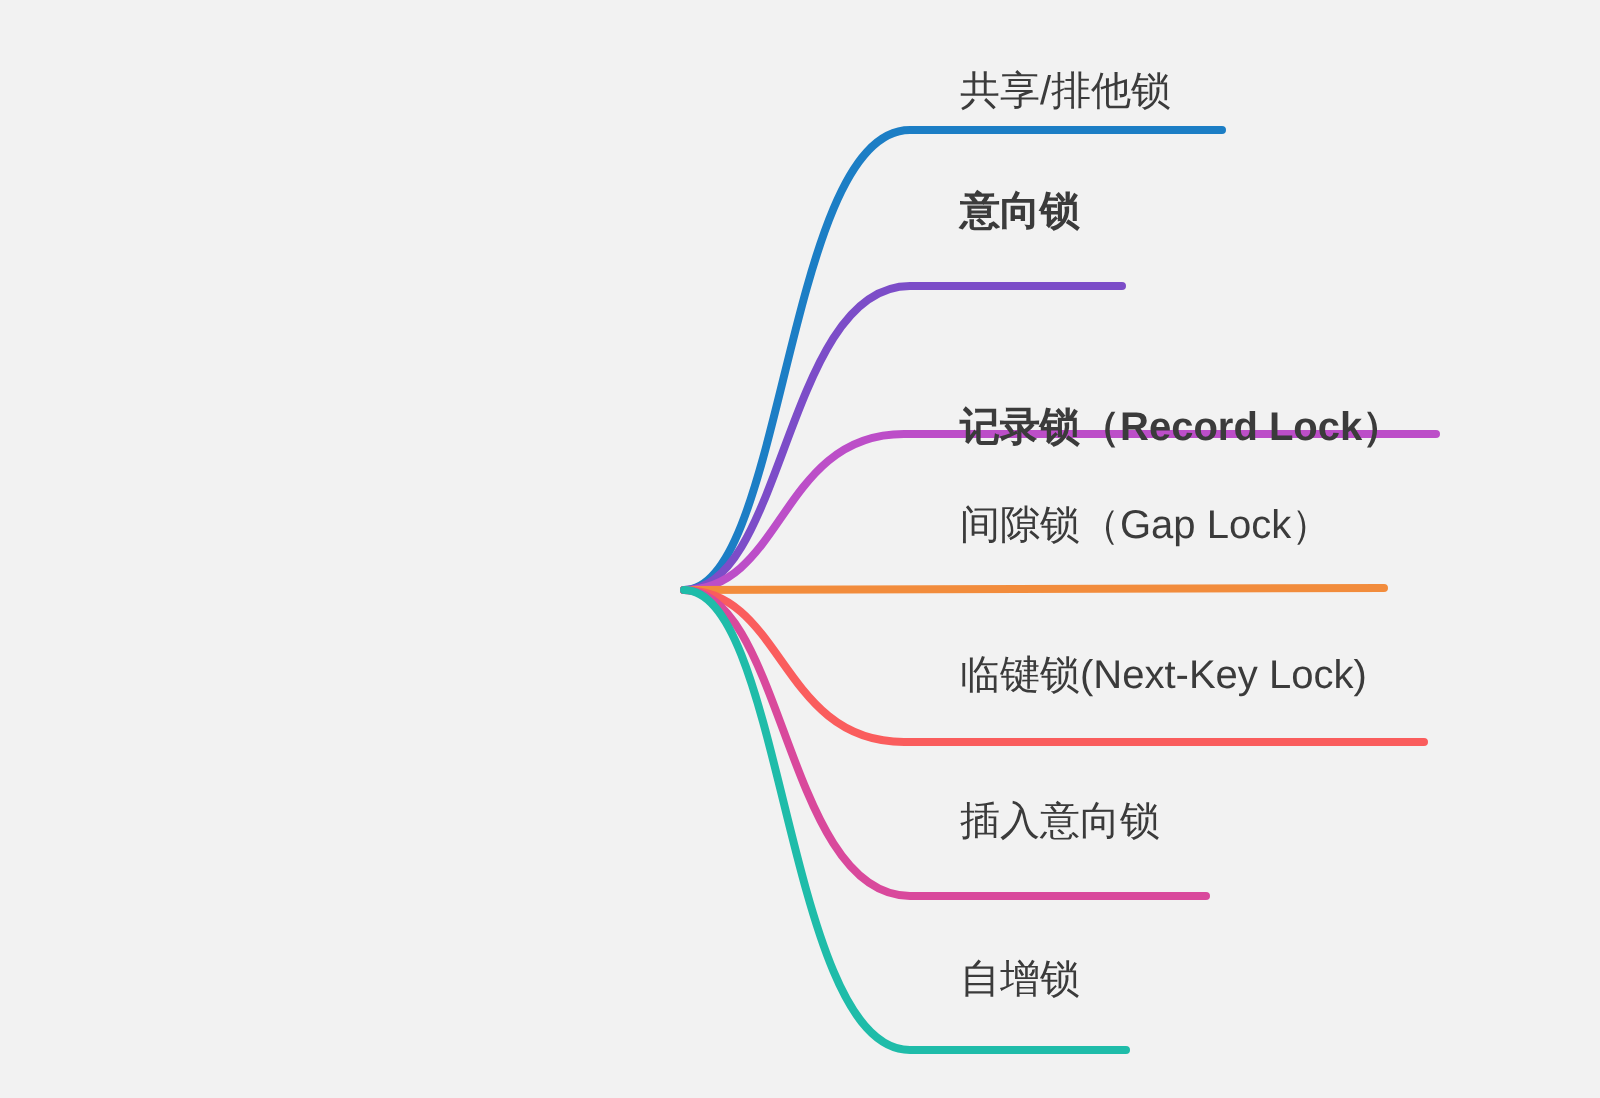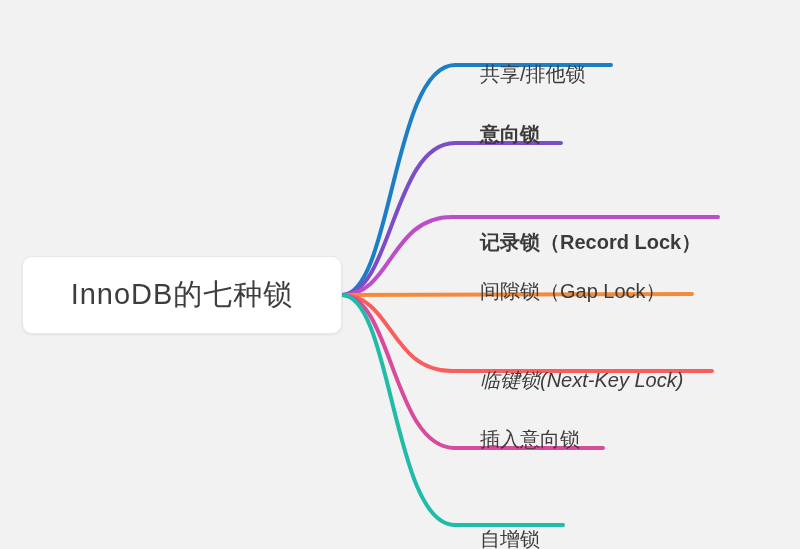--- a/index.html
+++ b/index.html
@@ -49,43 +49,39 @@
     white-space: nowrap;
   }
   .branch-label {
     position: absolute;
     left: 480px;
     font-size: 20px;
     line-height: 22px;
     color: #3b3b3b;
     white-space: nowrap;
     cursor: pointer;
-    margin-top: 28px;
   }
 </style>
 </head>
 <body>
 
 <div class="canvas" style="background: rgb(242, 242, 242);">
   <svg class="connectors" viewBox="0 0 800 549" xmlns="http://www.w3.org/2000/svg">
       <path d="M342,295 C392,295 393,65 455,65 L611,65" stroke="#1c7ec5"></path>
       <path d="M342,295 C392,295 393,143 455,143 L561,143" stroke="#7c4dc8"></path>
       <path d="M342,295 C392,295 390,217 452,217 L718,217" stroke="#bc4ec8"></path>
       <path d="M342,295 L692,294" stroke="#f28c3c"></path>
       <path d="M342,295 C392,295 390,371 452,371 L712,371" stroke="#fa5d5d"></path>
       <path d="M342,295 C392,295 393,448 455,448 L603,448" stroke="#d9499c"></path>
       <path d="M342,295 C392,295 393,525 455,525 L563,525" stroke="#1fbca9"></path>
     </svg>
 
-  <div class="root-node" style="background: rgb(255, 255, 255);">
-    <span class="root-label" style="color: rgb(61, 61, 61);">InnoDB的七种锁</span>
-  </div>
 
   <div id="branch-layer">
       <div class="branch-label" style="top: 35px;">共享/排他锁</div>
       <div class="branch-label" style="top: 95px; font-weight: bold;">意向锁</div>
       <div class="branch-label" style="top: 203px; font-weight: bold;">记录锁（Record Lock）</div>
       <div class="branch-label" style="top: 252px;">间隙锁（Gap Lock）</div>
-      <div class="branch-label" style="top: 341px; font-style: italic;">临键锁(Next-Key Lock)</div>
+      <div class="branch-label" style="top: 327px;">临键锁(Next-Key Lock)</div>
       <div class="branch-label" style="top: 400px;">插入意向锁</div>
-      <div class="branch-label" style="top: 500px;">自增锁</div>
+      <div class="branch-label" style="top: 479px;">自增锁</div>
     </div>
 </div>
 
 </body></html>

